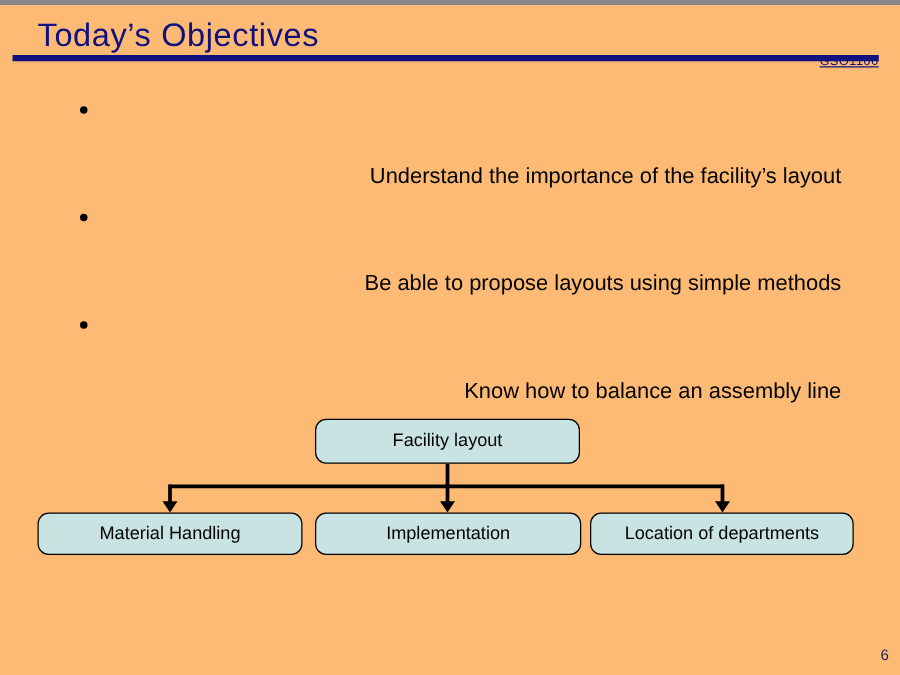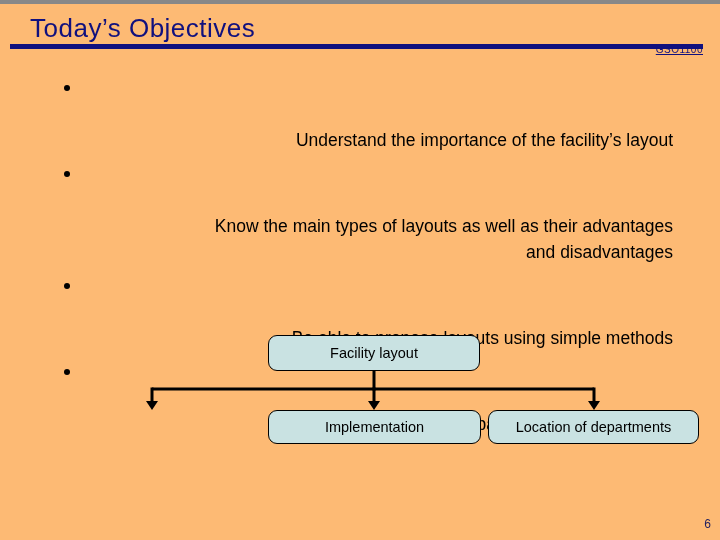--- a/index.html
+++ b/index.html
@@ -68,21 +68,21 @@
     position: absolute;
     left: 1px;
     top: 10px;
     width: 6px;
     height: 6px;
     border-radius: 50%;
     background: var(--body-text, #000000);
   }
   .diagram {
     position: absolute;
-    left: 16px;
+    left: 0;
     top: 320px;
     width: 624px;
     height: 140px;
   }
   .connectors {
     position: absolute;
     left: 0;
     top: 0;
     width: 720px;
     height: 140px;
@@ -130,25 +130,20 @@
 
   <div class="title-rule"></div>
 
   <ul class="bullets">
     <li>
       <span class="bullet-dot"></span>
       <span>Understand the importance of the facility’s layout</span>
     </li>
     <li>
       <span class="bullet-dot"></span>
-      <span>Know the main types of layouts as well as their advantages
-and disadvantages</span>
-    </li>
-    <li>
-      <span class="bullet-dot"></span>
       <span>Be able to propose layouts using simple methods</span>
     </li>
     <li>
       <span class="bullet-dot"></span>
       <span>Know how to balance an assembly line</span>
     </li>
   </ul>
 
   <div class="diagram">
 
@@ -163,20 +158,21 @@
 
       <line x1="358" y1="63.5" x2="358" y2="79"></line>
       <polygon points="352,77 364,77 358,86"></polygon>
 
       <line x1="578" y1="63.5" x2="578" y2="79"></line>
       <polygon points="572,77 584,77 578,86"></polygon>
     </svg>
 
     <div class="node node-root">Facility layout</div>
 
+    <div class="node node-left">Material Handling</div>
 
     <div class="node node-mid">Implementation</div>
 
     <div class="node node-right">Location of departments</div>
   </div>
 
   <div class="page-number">6</div>
 
 </div>
 

